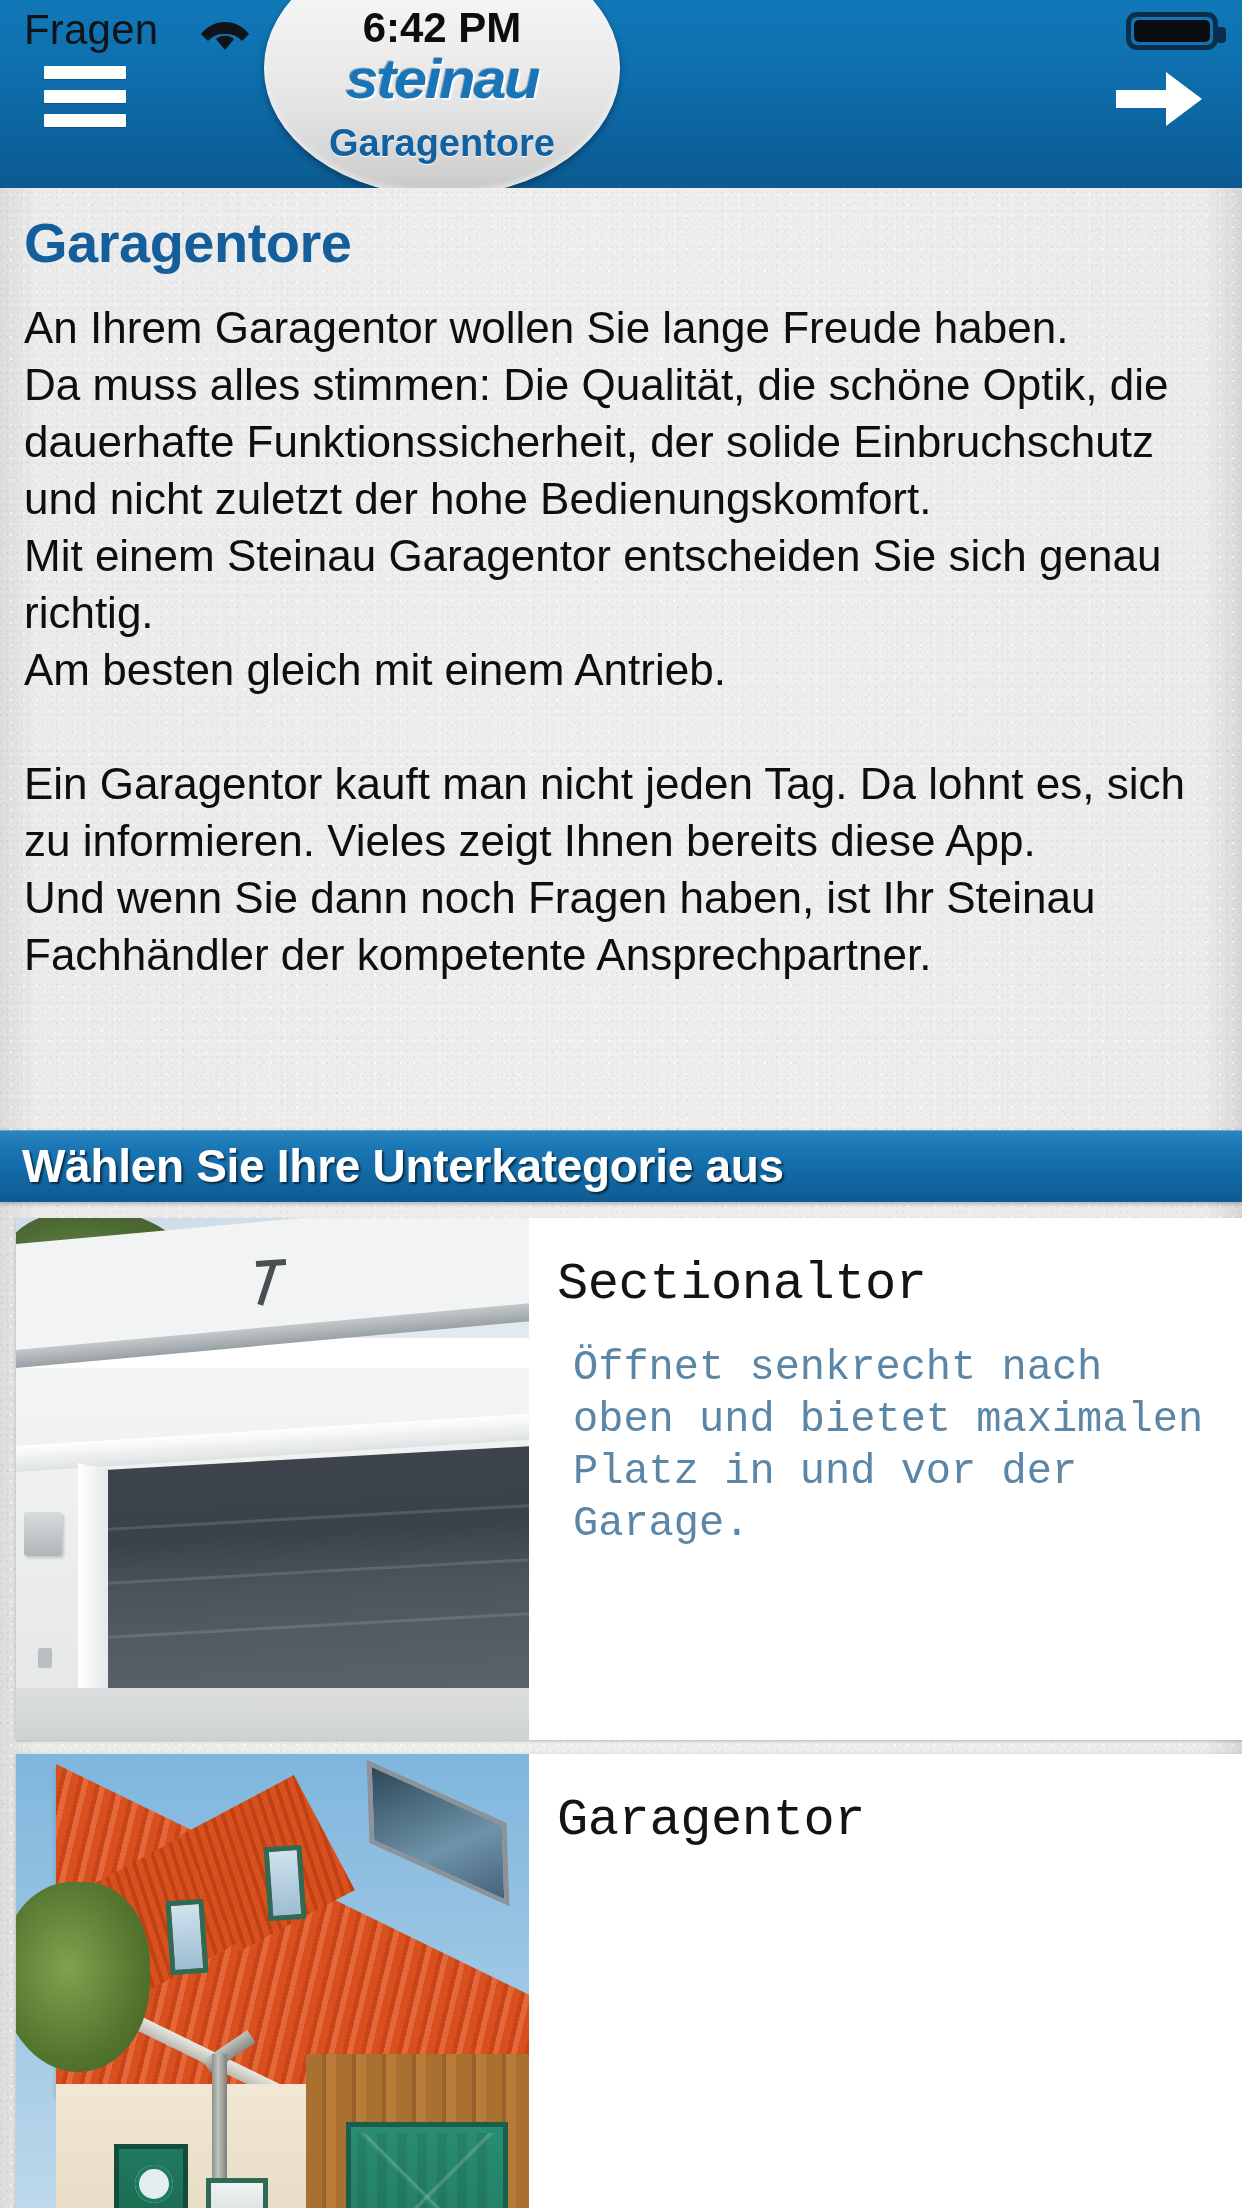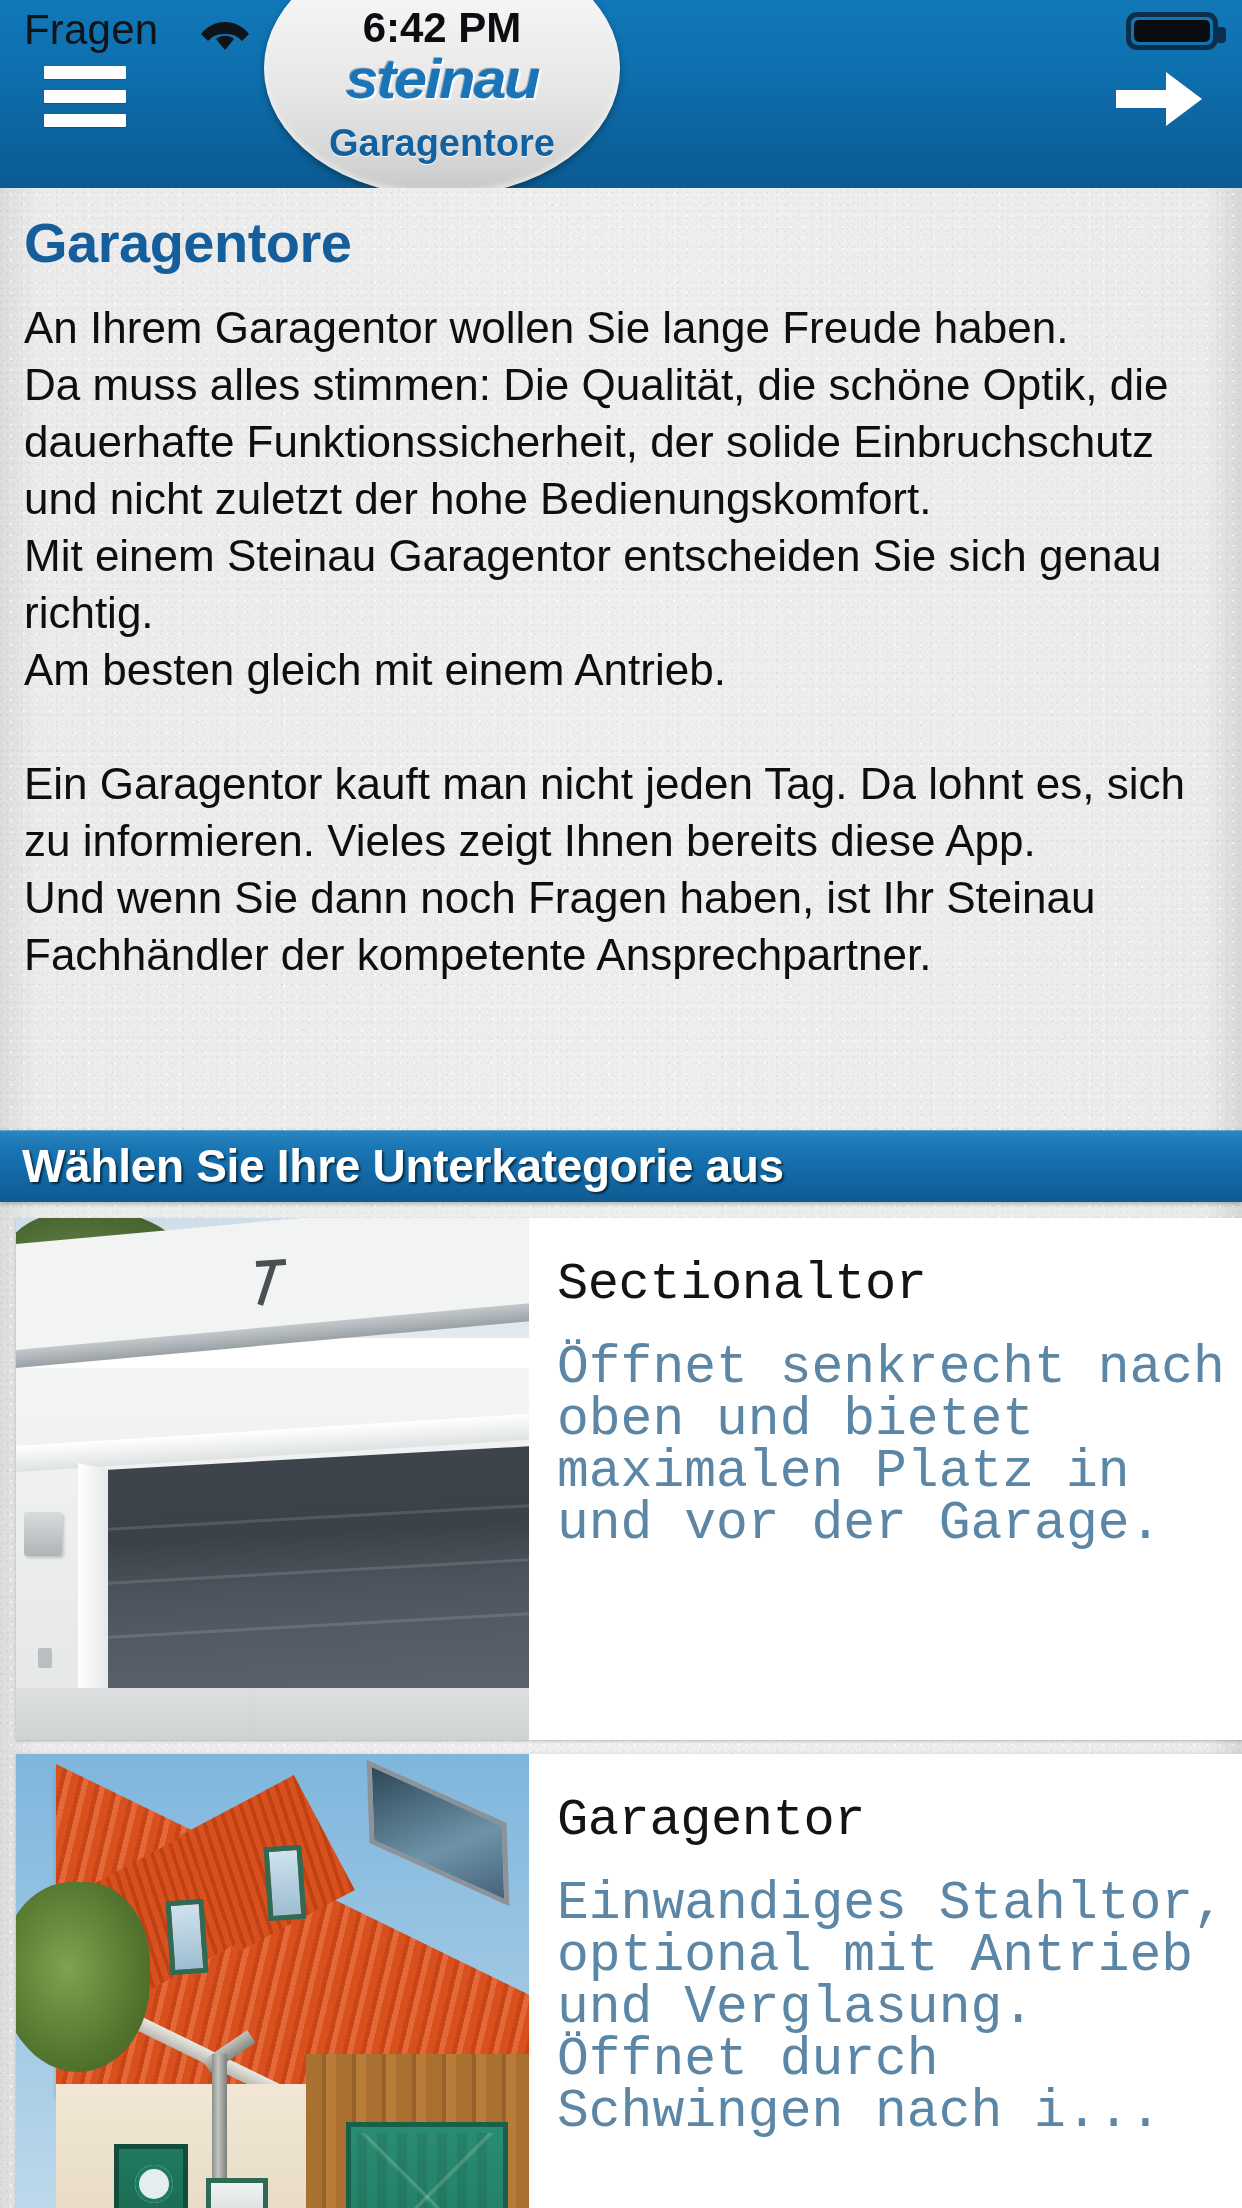--- a/index.html
+++ b/index.html
@@ -143,22 +143,23 @@
     overflow:hidden;
     font-family:Liberation Mono, monospace;
   }
   .card-thumb { width:513px; height:522px; position:relative; overflow:hidden; flex:0 0 513px; }
   .card-text { flex:1; padding:36px 30px 0 28px; }
   .card-title {
     font-size:52px; color:#141414; letter-spacing:-.4px; line-height:62px;
   }
   .card-sub {
     margin-top:26px;
-    font-size:53px; line-height:52px; color:#5b86a6;
+    font-size:42px; line-height:52px; color:#5b86a6;
     white-space:pre-wrap;
+    margin-left:16px;
   }
 
   
   .th1-sky   { position:absolute; left:0; top:0; width:100%; height:120px;
                background:linear-gradient(180deg,#cfdde8 0%,#e3ebf1 100%); }
   .th1-tree  { position:absolute; left:-10px; top:-8px; width:180px; height:104px;
                background:radial-gradient(ellipse at 40% 60%, #6d8a4e 0%, #4e6b36 55%, #3d5a2b 100%);
                border-radius:45% 55% 50% 50%; }
   .th1-upper { position:absolute; left:0; top:26px; width:100%; height:118px;
                background:#f2f3f3; transform:skewY(-5.2deg); transform-origin:left top;
@@ -337,18 +338,17 @@
             <div class="th2-gdoorV"></div>
           </div>
         <div class="th2-fdoor">
             <div class="th2-fdoorW"></div>
           </div>
         <div class="th2-fwin"></div>
 
       </div>
       <div class="card-text">
         <div class="card-title">Garagentor</div>
-        <div class="card-sub">Einwandiges Stahltor, optional mit Antrieb und Verglasung. Öffnet durch Schwingen nach i...</div>
       </div>
     </div>
 
   </div>
 </div>
 
 </body></html>

